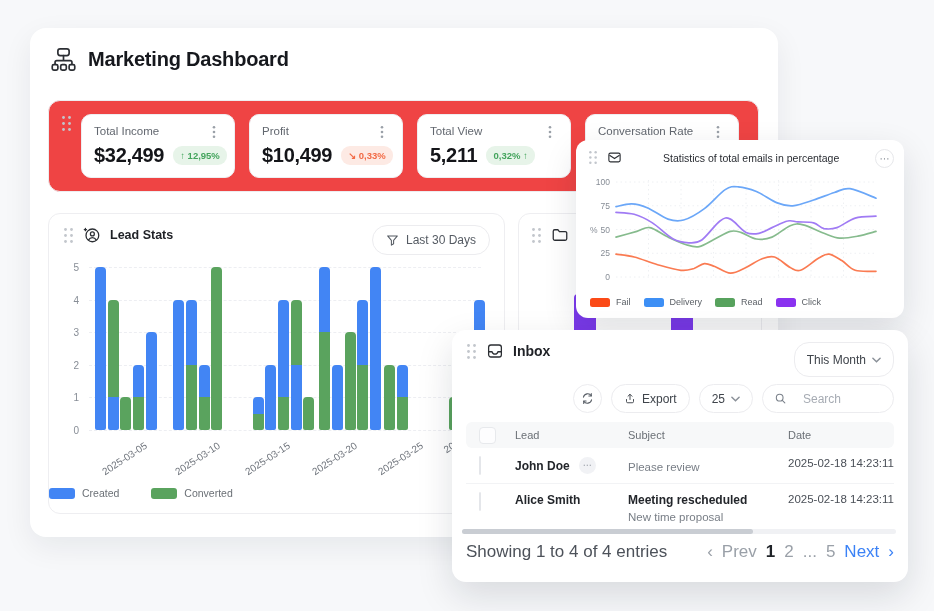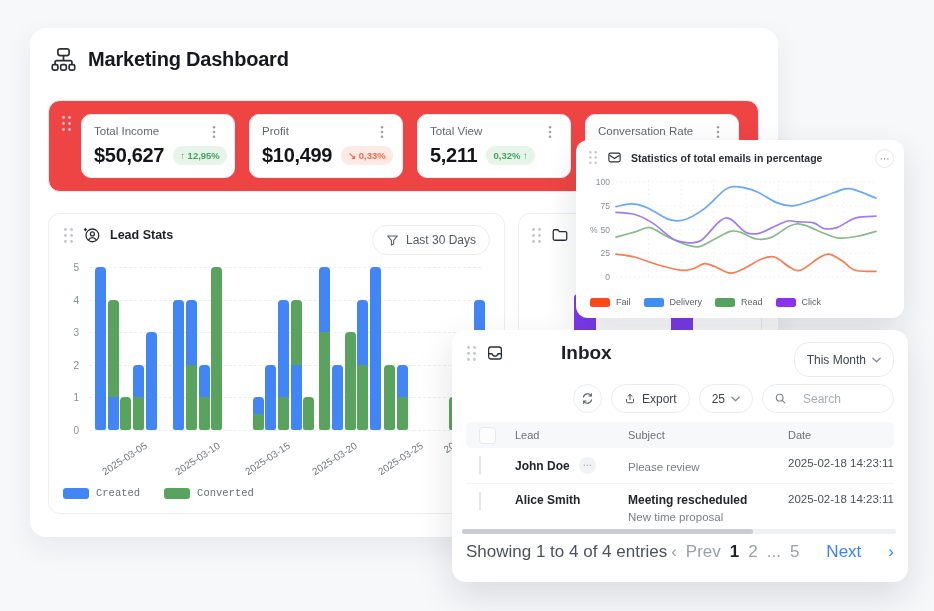--- a/index.html
+++ b/index.html
@@ -36,42 +36,42 @@
   .filter-btn{position:absolute;right:14px;top:11px;height:30px;display:flex;align-items:center;gap:7px;
               padding:0 13px;border:1px solid #ececef;border-radius:15px;background:#fff;font-size:12px;
               color:#555b63;cursor:pointer;font-family:inherit;}
   .ytick{position:absolute;width:22px;text-align:right;font-size:10px;color:#878d96;}
   .hgrid{position:absolute;left:40px;width:392px;border-top:1px dashed #edeef2;}
   .vbar{position:absolute;bottom:0;width:11px;border-radius:4px 4px 2px 2px;overflow:hidden;
         display:flex;flex-direction:column;}
   .vbar div{width:100%;}
   .xlab{position:absolute;top:0;font-size:10px;color:#6f747c;white-space:nowrap;
         transform:rotate(-33deg) translateX(-100%);transform-origin:0 0;}
-  .lead-legend{position:absolute;left:14px;top:273px;display:flex;gap:24px;align-items:center;font-family:Liberation Mono, monospace;}
+  .lead-legend{position:absolute;left:0;top:273px;display:flex;gap:32px;align-items:center;}
   .lg-item{display:flex;align-items:center;gap:7px;font-size:10.5px;color:#6b7076;}
   .lg-sw{width:26px;height:11px;border-radius:3px;}
   
   .fo-card{position:absolute;left:488px;top:185px;width:242px;height:299px;border:1px solid #eeeef1;
            border-radius:12px;background:#fff;overflow:hidden;}
   .pbar{position:absolute;width:22px;height:210px;top:80px;border-radius:4px 4px 0 0;}
   
   .email-card{position:absolute;left:576px;top:140px;width:328px;height:178px;background:#fff;
               border-radius:12px;box-shadow:0 12px 34px rgba(15,23,42,.12);z-index:30;}
   .email-card .panel-head{padding:10px 12px;}
-  .email-title{font-size:10.5px;font-weight:700;color:#2a2d33;}
+  .email-title{font-size:10.5px;font-weight:400;color:#2a2d33;margin-left:32px;}
   .more-btn{position:absolute;right:10px;top:9px;width:19px;height:19px;border:1px solid #e7e8eb;
             border-radius:50%;background:#fff;color:#858b93;font-size:10px;line-height:17px;text-align:center;
             padding:0;cursor:pointer;}
   .email-legend{position:absolute;left:14px;bottom:11px;display:flex;gap:13px;align-items:center;}
   .elg{display:flex;align-items:center;gap:6px;font-size:9px;color:#5c6167;}
   .elg-sw{width:20px;height:9px;border-radius:2.5px;}
   
   .inbox-card{position:absolute;left:452px;top:330px;width:456px;height:252px;background:#fff;
               border-radius:14px;box-shadow:0 14px 36px rgba(15,23,42,.13);z-index:40;}
-  .inbox-card .panel-title{font-size:19px;margin-left:48px;}
+  .inbox-card .panel-title{font-size:14px;}
   .pill-btn{height:29px;display:flex;align-items:center;gap:6px;padding:0 12px;border:1px solid #ececef;
             border-radius:15px;background:#fff;font-size:12px;color:#3f444b;cursor:pointer;font-family:inherit;}
   .this-month{position:absolute;right:14px;top:12px;height:35px;}
   .toolbar{position:absolute;right:14px;top:54px;display:flex;gap:9px;align-items:center;}
   .icon-btn{width:29px;height:29px;border:1px solid #ececef;border-radius:50%;background:#fff;display:flex;
             align-items:center;justify-content:center;cursor:pointer;padding:0;}
   .search{width:132px;height:29px;box-sizing:border-box;border:1px solid #ececef;border-radius:15px;
           display:flex;align-items:center;gap:14px;padding:0 11px;background:#fff;}
   .search input{border:0;outline:0;width:100%;font-size:12px;color:#444;background:transparent;font-family:inherit;}
   .search input::placeholder{color:#a6abb3;}
@@ -91,21 +91,21 @@
   .date-cell{font-size:11.5px;color:#4a4f57;}
   .hscroll{position:absolute;left:10px;right:12px;top:199px;height:5px;background:#f0f1f4;border-radius:3px;}
   .hscroll .thumb{position:absolute;left:0;top:0;height:5px;width:67%;background:#c9cdd3;border-radius:3px;cursor:pointer;}
   .inbox-foot{position:absolute;left:14px;right:14px;top:212px;display:flex;justify-content:space-between;
               align-items:center;font-size:17px;}
   .showing{color:#4d525a;}
   .pager{display:flex;gap:9px;align-items:center;}
   .pg{cursor:pointer;}
   .pg.muted{color:#9aa0a8;}
   .pg.current{color:#1f2328;font-weight:700;}
-  .pg.accent{color:#3b82f6;margin-left:18px;}
+  .pg.accent{color:#3b82f6;}
   svg{display:block;}
 </style>
 </head>
 <body>
 
 <div class="stage">
 
   <div class="main">
 
     <div class="hdr">
@@ -143,21 +143,21 @@
               <svg width="12" height="14" viewBox="0 0 12 14">
                   <g fill="#9aa0a8">
                     <circle cx="6" cy="2.2" r="1.3"></circle>
                     <circle cx="6" cy="7" r="1.3"></circle>
                     <circle cx="6" cy="11.8" r="1.3"></circle>
                   </g>
                 </svg>
             </button>
           </div>
           <div class="sc-val-row">
-            <span class="sc-value">$50,627</span>
+            <span class="sc-value">$32,499</span>
             <span class="badge up">↑ 12,95%</span>
           </div>
         </div>
 
         <div class="stat-card">
           <div class="sc-top">
             <span class="sc-label">Profit</span>
             <button class="kebab">
               <svg width="12" height="14" viewBox="0 0 12 14">
                   <g fill="#9aa0a8">

